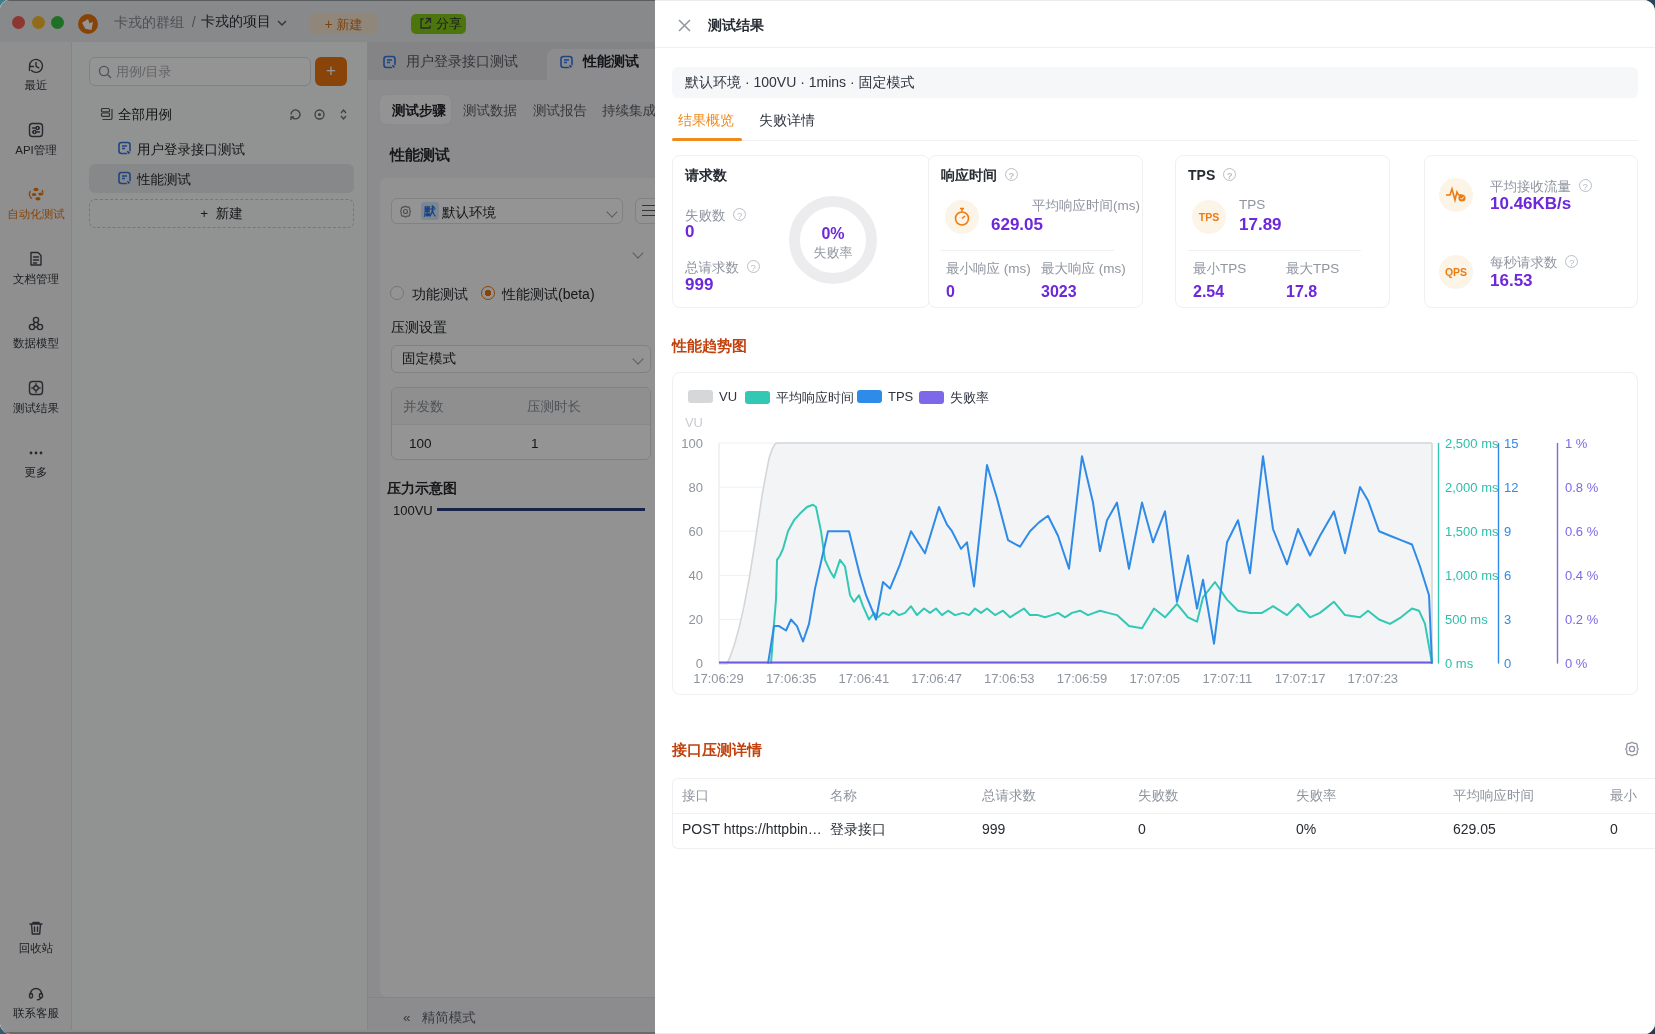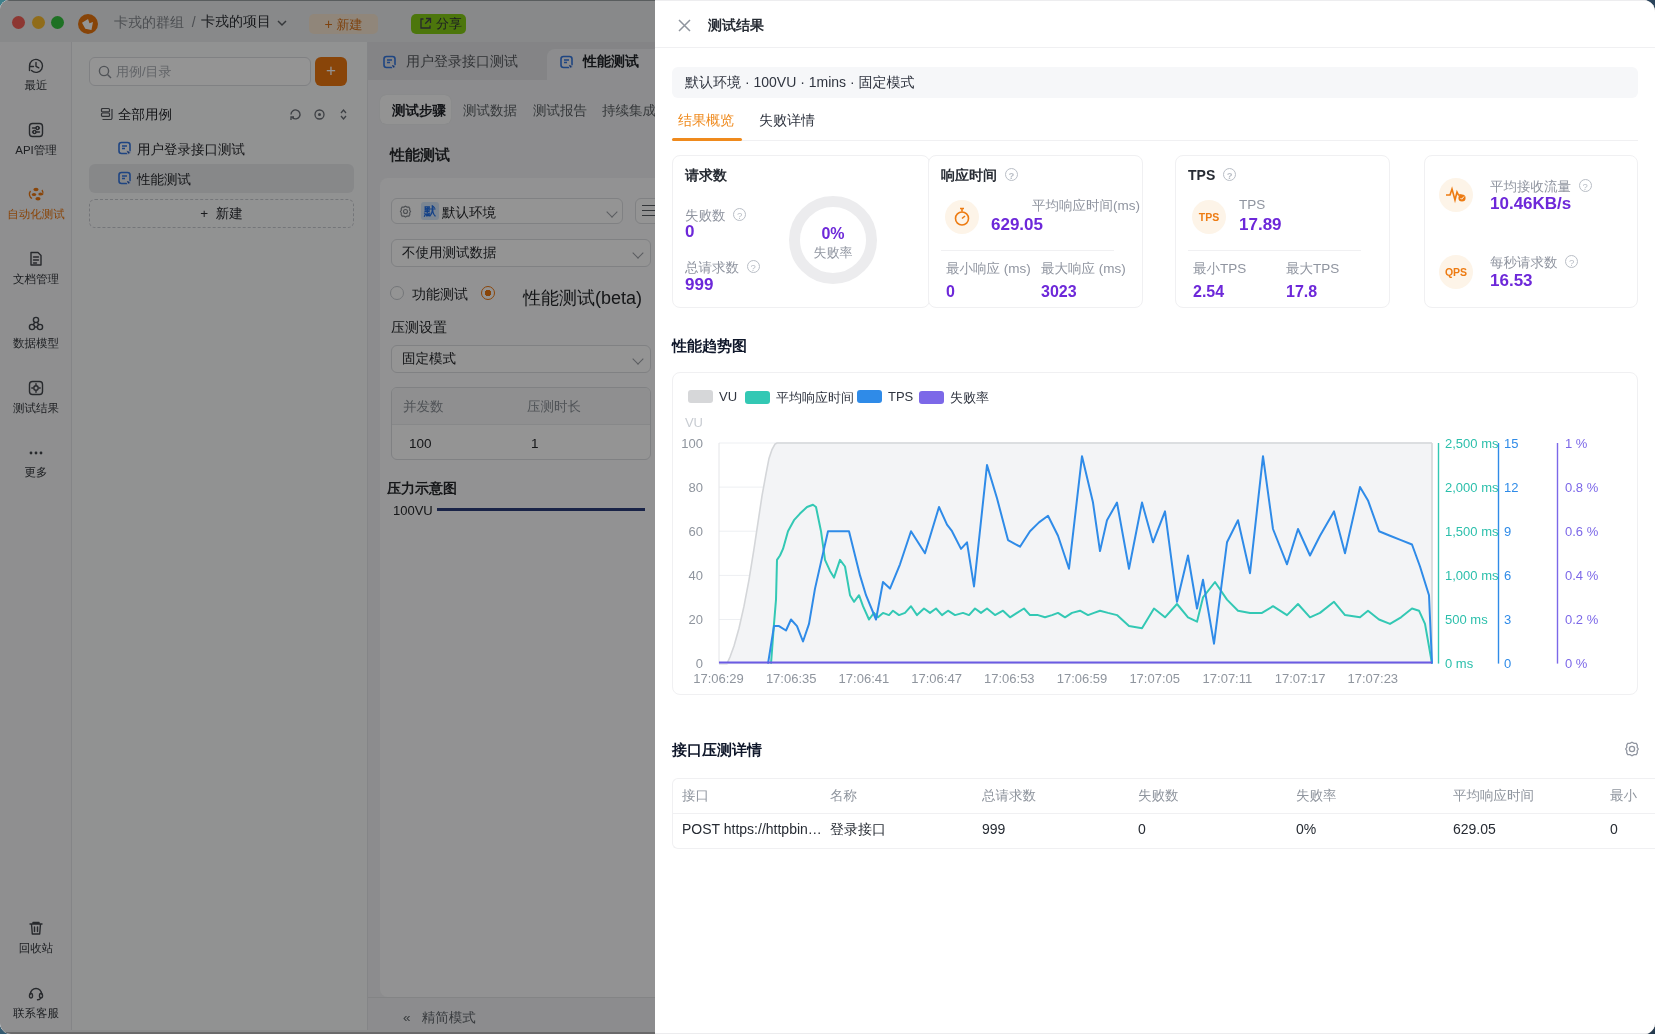--- a/index.html
+++ b/index.html
@@ -44,21 +44,21 @@
 .dhead{position:absolute;left:0;top:0;right:0;height:47px;border-bottom:1px solid #f0f0f2;}
 .sumbar{position:absolute;left:17px;top:66px;width:966px;height:31px;background:#f6f7f9;border-radius:6px;line-height:31px;padding-left:13px;font-size:14px;color:#303540;}
 .dtabs{position:absolute;left:17px;top:104px;width:966px;height:36px;border-bottom:1px solid #f0f0f2;font-size:14px;}
 .card{position:absolute;top:154px;height:153px;width:215px;border:1px solid #f0f0f2;border-radius:8px;background:#fff;}
 .ctitle{position:absolute;left:12px;top:11px;font-size:14px;font-weight:700;color:#262b33;}
 .csub{position:absolute;white-space:nowrap;font-size:13.5px;color:#9095a0;}
 .cval{position:absolute;white-space:nowrap;font-weight:700;color:#6d28d9;font-size:16px;}
 .icirc{position:absolute;width:34px;height:34px;border-radius:50%;background:#fdf4e8;display:flex;align-items:center;justify-content:center;}
 .divl{position:absolute;left:12px;right:28px;top:94px;border-top:1px solid #f0f0f2;}
 .help{display:inline-block;width:13px;height:13px;border:1px solid #b9bec6;border-radius:50%;font-size:9.5px;line-height:13px;text-align:center;color:#b9bec6;vertical-align:1px;margin-left:4px;}
-.sechead{position:absolute;font-size:15px;font-weight:700;color:#0f172a;}
+.sechead{position:absolute;font-size:15px;font-weight:700;color:#c2410c;}
 #chartcard{position:absolute;left:17px;top:371px;width:966px;height:323px;border:1px solid #f0f0f2;border-radius:8px;}
 .leg{position:absolute;white-space:nowrap;top:388px;height:14px;font-size:13px;color:#303540;}
 .lsw{display:inline-block;width:25px;height:13px;border-radius:3px;margin-right:6px;vertical-align:-2px;}
 
 #tbl{position:absolute;left:17px;top:777px;width:983px;height:71px;border:1px solid #f0f0f2;border-radius:6px 0 0 6px;border-right:none;font-size:13.5px;}
 .th{position:absolute;white-space:nowrap;top:0;height:34px;line-height:34px;color:#8f959e;}
 .td{position:absolute;white-space:nowrap;top:34px;height:33px;line-height:33px;color:#262b33;font-size:14px;}
 </style></head>
 <body>
 <div id="win">
@@ -227,26 +227,25 @@
           </g>
         </svg>
         <div class="abs" style="left:53px;top:160px;width:18px;height:18px;background:#d8e8fb;border-radius:3px;color:#2371e8;font-size:12px;font-weight:700;text-align:center;line-height:18px;">默</div>
         <div class="lbl" style="left:74px;top:162px;">默认环境</div>
         <div class="chev" style="left:240px;top:166px;"></div>
         <div class="ctl" style="left:267px;top:156px;width:26px;height:26px;">
           <div style="margin:6px 0 0 6px;width:13px;border-top:1.5px solid #595d63;"></div>
           <div style="margin:4px 0 0 6px;width:13px;border-top:1.5px solid #595d63;"></div>
           <div style="margin:4px 0 0 6px;width:13px;border-top:1.5px solid #595d63;"></div>
         </div>
-        <div class="ctl" style="left:23px;top:197px;width:260px;height:28px;line-height:26px;padding-left:10px;">不使用测试数据</div>
         <div class="chev" style="left:266px;top:207px;"></div>
         <div class="abs" style="left:22px;top:244px;width:14px;height:14px;border:1.5px solid #c8cbd0;border-radius:50%;background:#fff;"></div>
         <div class="lbl" style="left:44px;top:244px;font-size:14px;">功能测试</div>
         <div class="abs" style="left:113px;top:244px;width:14px;height:14px;border-radius:50%;box-sizing:border-box;border:1.6px solid #ec7711;background:radial-gradient(circle,#ec7711 0 3.4px,#fff 3.5px);"></div>
-        <div class="lbl" style="left:134px;top:244px;font-size:18px;margin-left:21px;">性能测试(beta)</div>
+        <div class="lbl" style="left:134px;top:244px;font-size:14px;">性能测试(beta)</div>
         <div class="lbl" style="left:23px;top:277px;font-size:14px;">压测设置</div>
         <div class="ctl" style="left:23px;top:303px;width:260px;height:28px;line-height:26px;padding-left:10px;">固定模式</div>
         <div class="chev" style="left:266px;top:313px;"></div>
         <div class="ctl" style="left:23px;top:345px;width:260px;height:73px;border-radius:6px;overflow:hidden;">
           <div style="height:37px;background:#f6f7f8;border-bottom:1px solid #e9eaec;"></div>
         </div>
         <div class="glbl" style="left:35px;top:356px;">并发数</div>
         <div class="glbl" style="left:159px;top:356px;">压测时长</div>
         <div class="lbl" style="left:41px;top:394px;">100</div>
         <div class="lbl" style="left:163px;top:394px;">1</div>

